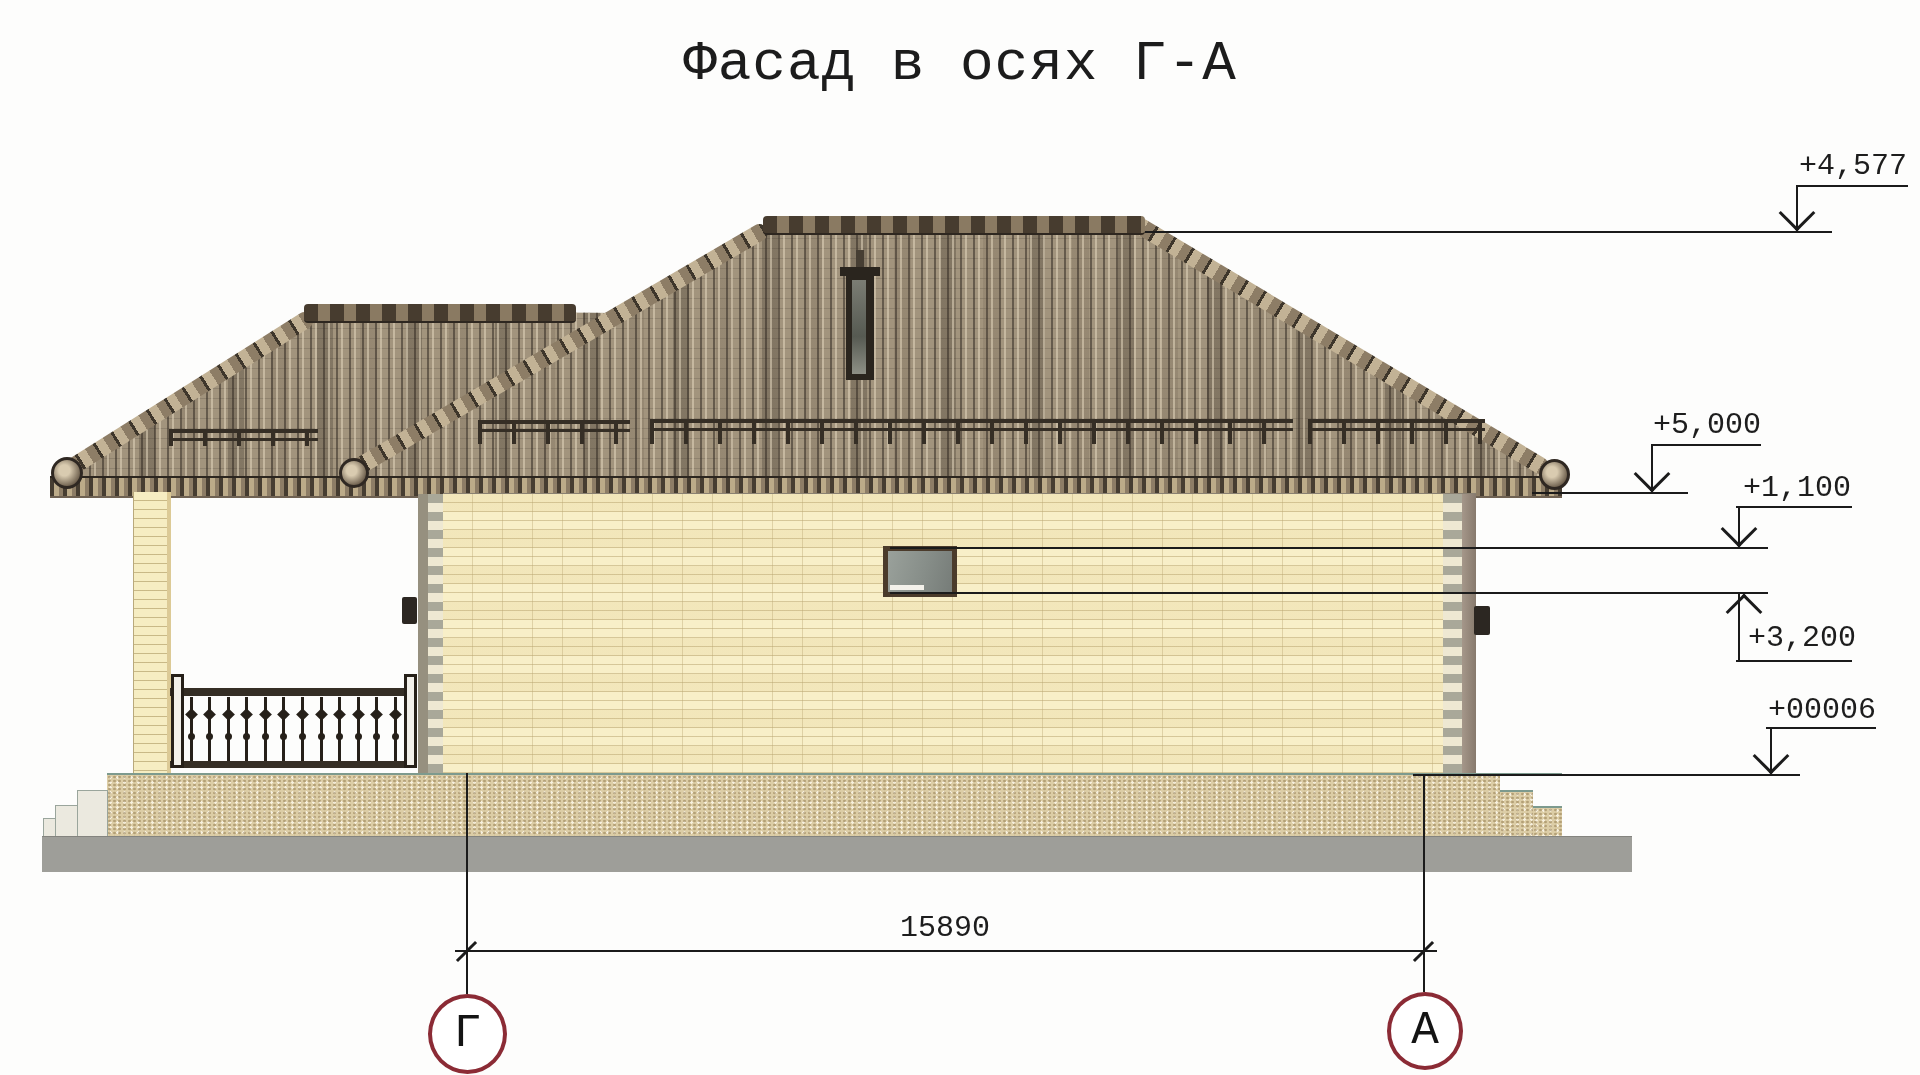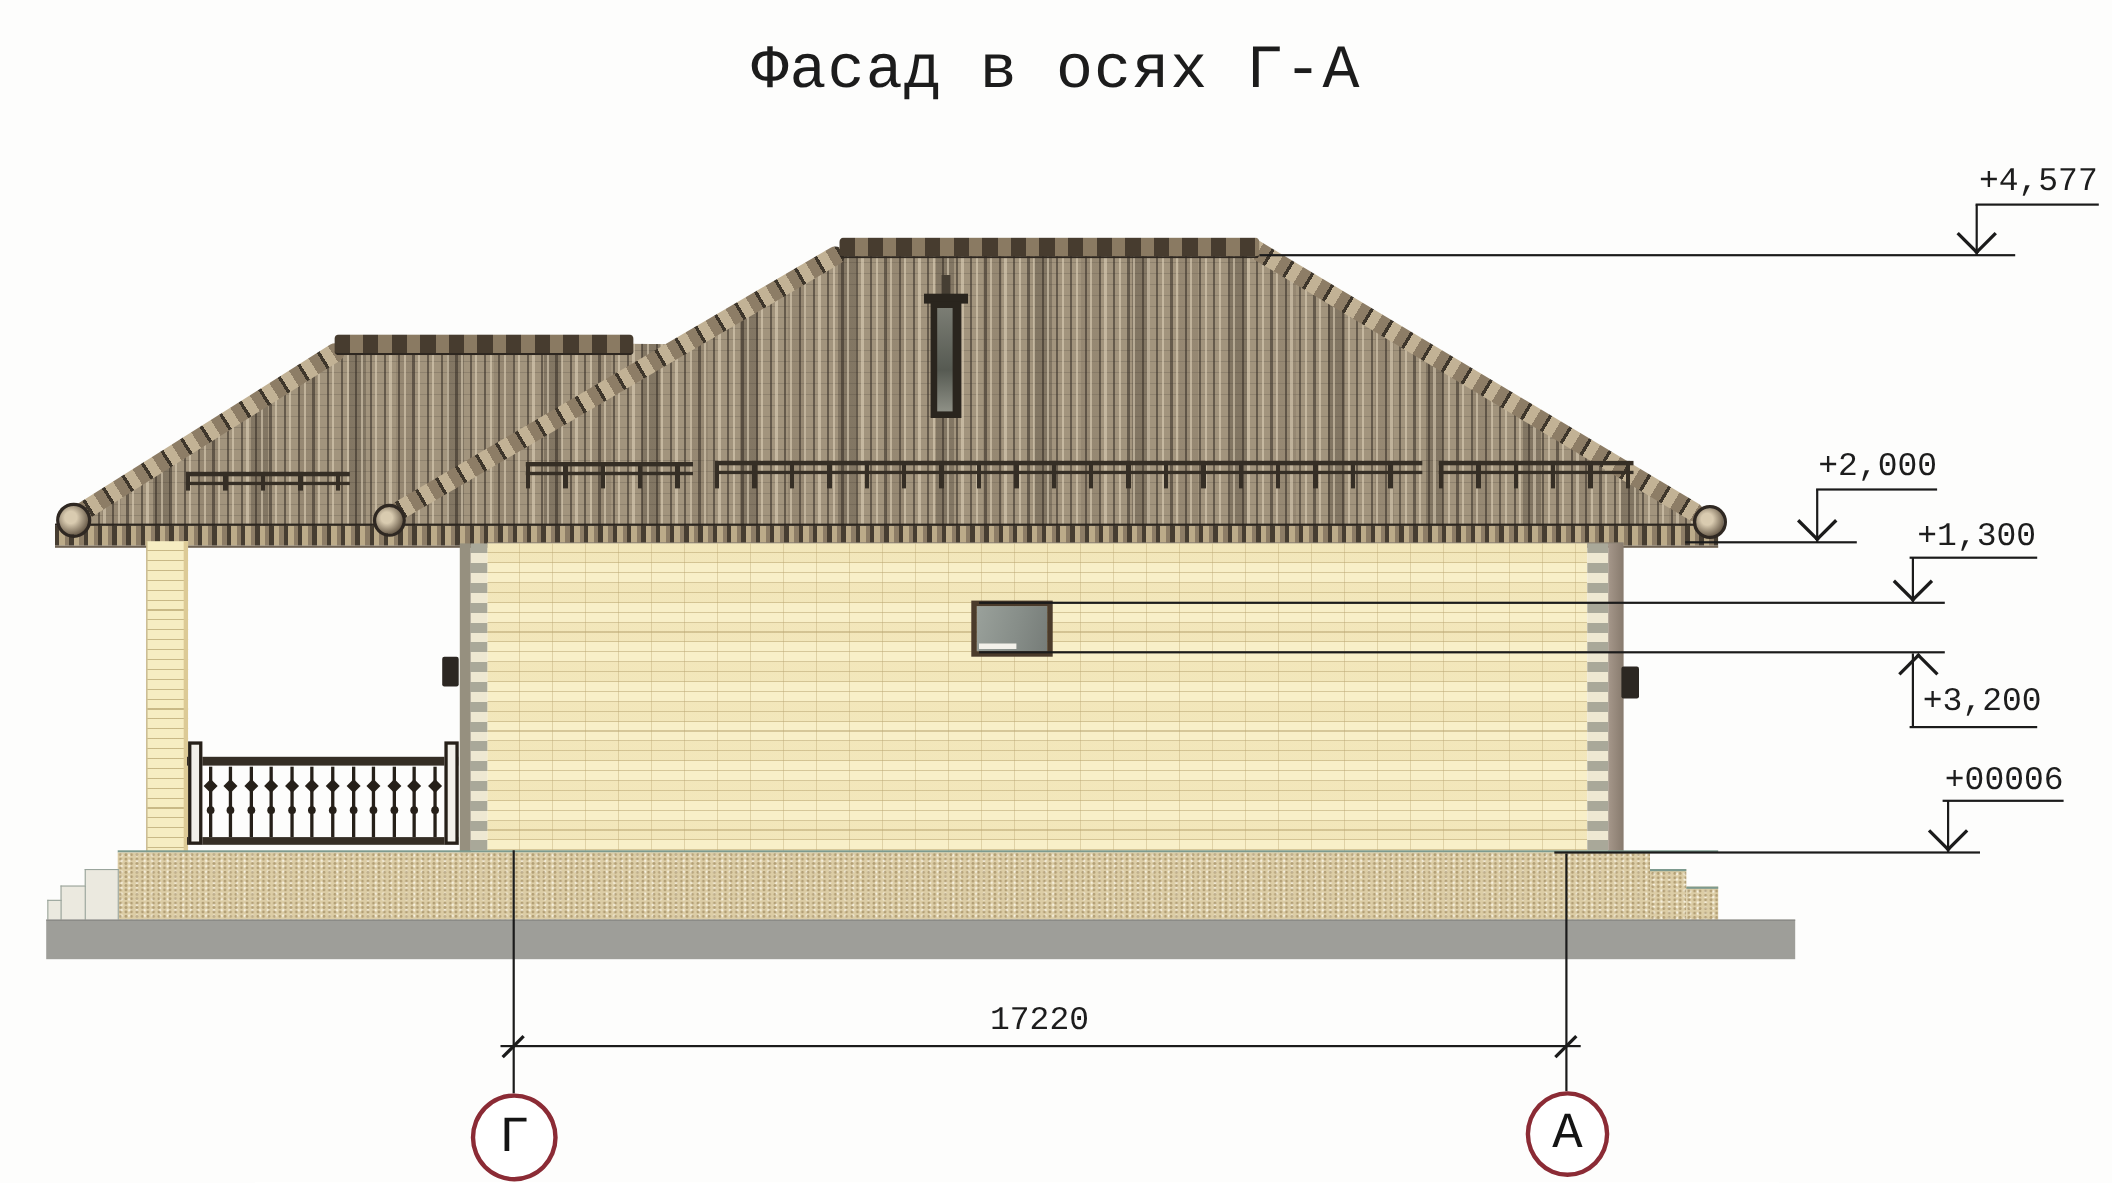--- a/index.html
+++ b/index.html
@@ -148,46 +148,46 @@
   <div class="ln" style="left:1145px;top:231px;width:687px;height:2px;"></div>
   <div class="ln" style="left:1796px;top:186px;width:2px;height:46px;"></div>
   <div class="ln" style="left:1796px;top:185px;width:112px;height:2px;"></div>
   <div class="arrd" style="left:1784px;top:200px;"></div>
   <div class="elev" style="left:1798px;top:149px;width:110px;text-align:center;">+4,577</div>
 
   <div class="ln" style="left:1532px;top:492px;width:156px;height:2px;"></div>
   <div class="ln" style="left:1651px;top:445px;width:2px;height:48px;"></div>
   <div class="ln" style="left:1651px;top:444px;width:110px;height:2px;"></div>
   <div class="arrd" style="left:1639px;top:461px;"></div>
-  <div class="elev" style="left:1653px;top:408px;width:108px;text-align:center;">+2,000</div>
+  <div class="elev" style="left:1653px;top:408px;width:108px;text-align:center;">+5,000</div>
 
   <div class="ln" style="left:890px;top:547px;width:878px;height:2px;"></div>
   <div class="ln" style="left:1738px;top:507px;width:2px;height:41px;"></div>
   <div class="ln" style="left:1736px;top:506px;width:116px;height:2px;"></div>
   <div class="arrd" style="left:1726px;top:516px;"></div>
-  <div class="elev" style="left:1742px;top:471px;width:110px;text-align:center;">+1,300</div>
+  <div class="elev" style="left:1742px;top:471px;width:110px;text-align:center;">+1,100</div>
 
   <div class="ln" style="left:890px;top:592px;width:878px;height:2px;"></div>
   <div class="ln" style="left:1738px;top:594px;width:2px;height:67px;"></div>
   <div class="ln" style="left:1736px;top:660px;width:116px;height:2px;"></div>
   <div class="arru" style="left:1731px;top:599px;"></div>
   <div class="elev" style="left:1748px;top:621px;width:106px;text-align:center;">+3,200</div>
 
   <div class="ln" style="left:1413px;top:774px;width:387px;height:2px;"></div>
   <div class="ln" style="left:1770px;top:728px;width:2px;height:47px;"></div>
   <div class="ln" style="left:1766px;top:727px;width:110px;height:2px;"></div>
   <div class="arrd" style="left:1758px;top:743px;"></div>
   <div class="elev" style="left:1768px;top:693px;width:108px;text-align:center;">+00006</div>
 
   <div class="ln" style="left:466px;top:773px;width:2px;height:221px;"></div>
   <div class="ln" style="left:1423px;top:776px;width:2px;height:216px;"></div>
   <div class="ln" style="left:455px;top:950px;width:982px;height:2px;"></div>
   <div class="tick" style="left:465px;top:938px;"></div>
   <div class="tick" style="left:1422px;top:938px;"></div>
-  <div class="elev" style="left:845px;top:911px;width:200px;text-align:center;">17220</div>
+  <div class="elev" style="left:845px;top:911px;width:200px;text-align:center;">15890</div>
   <div class="axis-circle" style="left:428px;top:994px;width:79px;height:80px;">
       <span>Г</span>
     </div>
   <div class="axis-circle" style="left:1387px;top:992px;width:76px;height:78px;">
       <span>А</span>
     </div>
 
 </div>
 
 </body></html>

